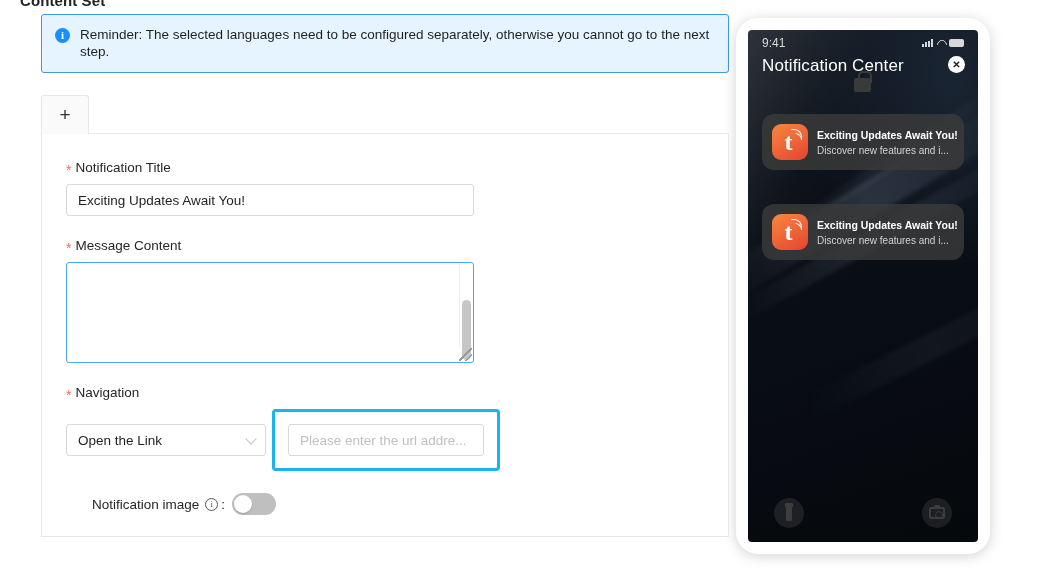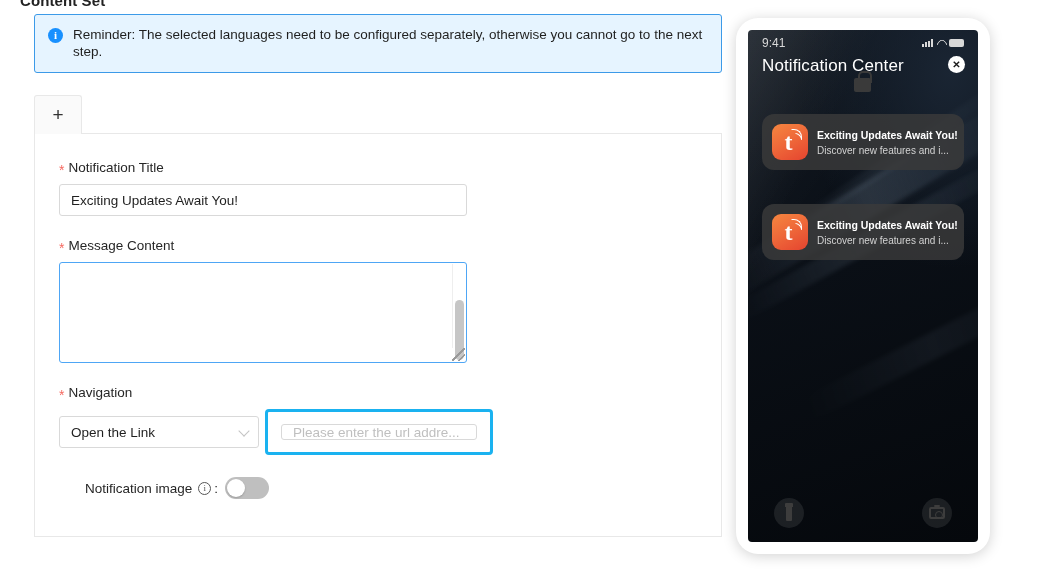--- a/index.html
+++ b/index.html
@@ -13,21 +13,21 @@
   .page { position: relative; width: 1050px; height: 579px; background: #fff; }
 
   
   .section-heading {
     position: absolute; left: 20px; top: -8px;
     font-size: 15px; font-weight: bold; color: #222;
     letter-spacing: .1px;
   }
 
   
-  .left-col { position: absolute; left: 20px; top: 14px; width: 688px; padding-left: 14px; }
+  .left-col { position: absolute; left: 27px; top: 14px; width: 688px; padding-left: 14px; }
 
   
   .alert {
     display: flex; align-items: flex-start; gap: 10px;
     background: #e6f4ff; border: 1px solid #3c9ae8;
     border-radius: 3px;
     padding: 11px 14px 12px 13px;
     width: 688px; min-height: 56px;
   }
   .alert-icon {
@@ -133,21 +133,21 @@
     transform: rotate(45deg);
   }
   
   .url-highlight {
     margin-left: 6px;
     border: 3px solid #1ab2f0; border-radius: 4px;
     padding: 12px 13px;
     display: inline-flex;
   }
   .url-input {
-    width: 196px; height: 16px;
+    width: 196px; height: 32px;
     border: 1px solid #d9d9d9; border-radius: 3px;
     padding: 0 11px; font-size: 13.5px; color: #1f1f1f;
     font-family: "Liberation Sans", sans-serif;
     background: #fff; outline: none;
   }
   .url-input::placeholder { color: #bfbfbf; }
 
   
   .toggle-row { display: flex; align-items: center; gap: 0; margin-top: 22px; margin-left: 26px; }
   .toggle-label { font-size: 13.5px; color: #262626; display: flex; align-items: center; gap: 4px; }

